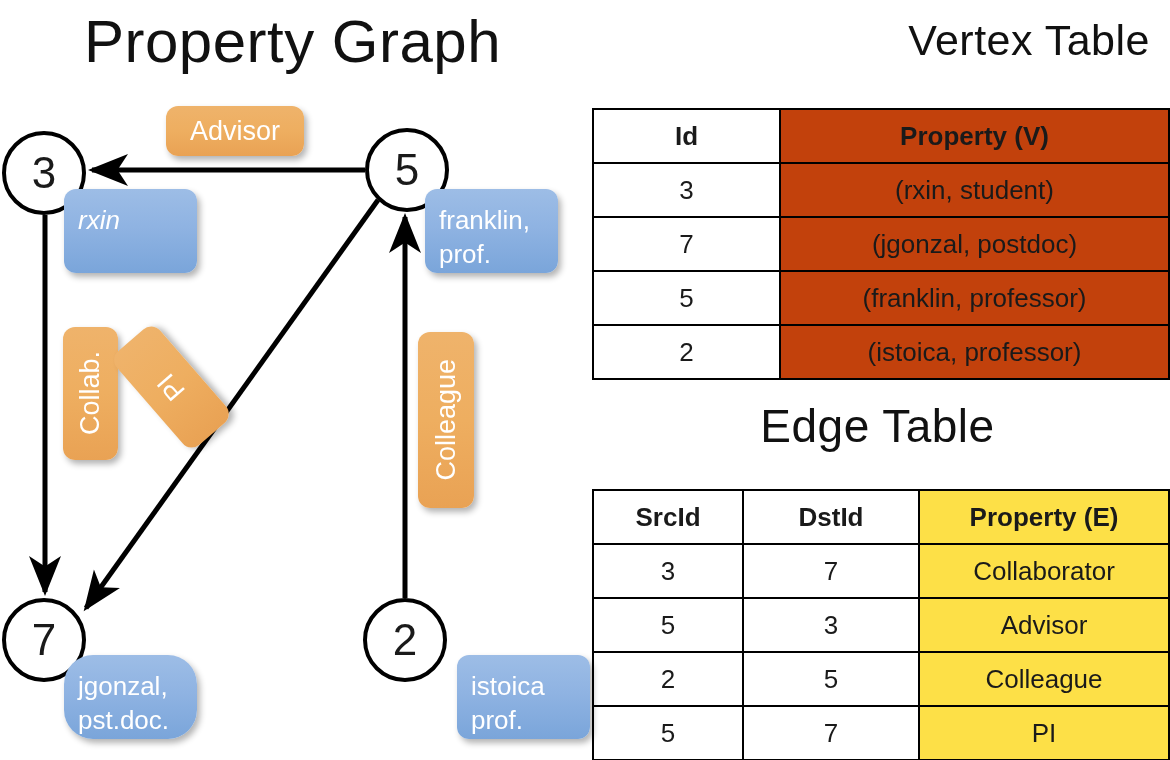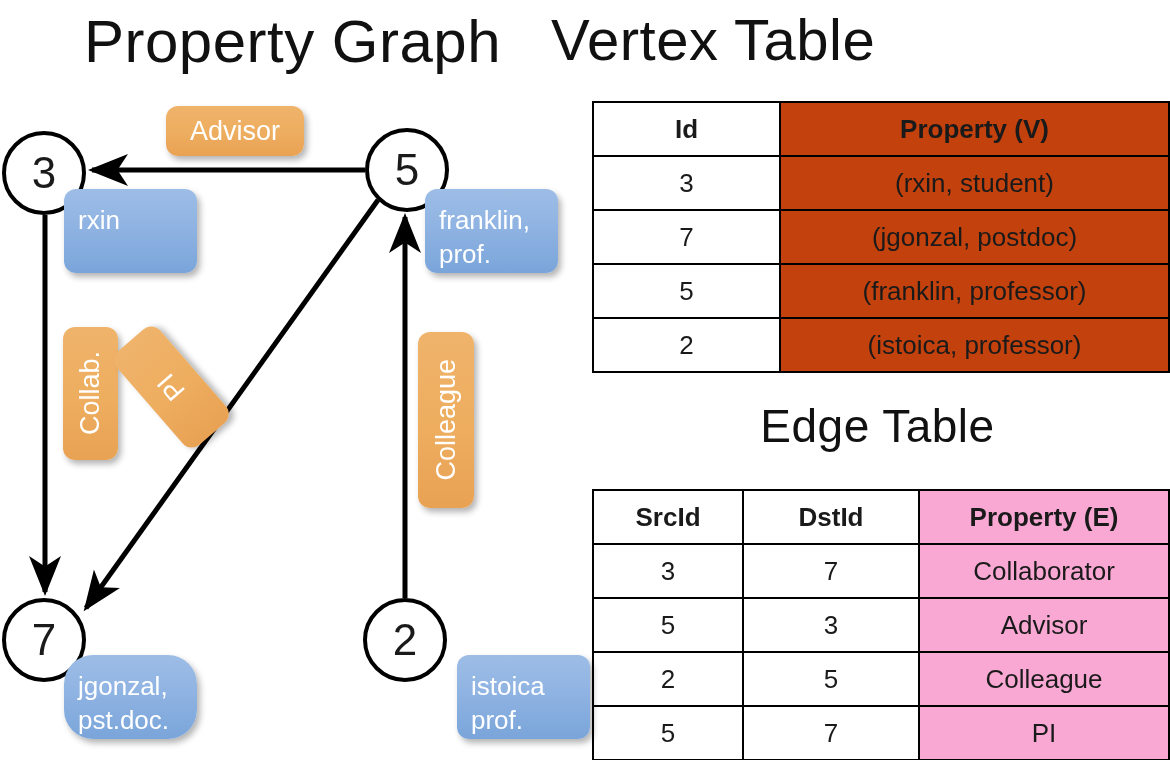--- a/index.html
+++ b/index.html
@@ -24,23 +24,23 @@
     white-space: nowrap;
     letter-spacing: 0.5px;
   }
   #title-property-graph {
     left: 0; top: 14px; width: 585px;
     text-align: center;
     font-size: 60px;
     line-height: 56px;
   }
   #title-vertex-table {
-    left: 551px; top: 14px; width: 585px;
-    text-align: left;
-    font-size: 58px;
+    left: 565px; top: 14px; width: 585px;
+    text-align: right;
+    font-size: 43px;
     line-height: 52px;
   }
   #title-edge-table {
     left: 585px; top: 400px; width: 585px;
     text-align: center;
     font-size: 46px;
     line-height: 52px;
   }
 
   
@@ -80,21 +80,21 @@
     border-radius: 12px;
     background: linear-gradient(to bottom, #9dbde6 0%, #8fb3e2 45%, #7aa5da 100%);
     box-shadow: 3px 4px 6px rgba(0,0,0,0.30);
     color: #ffffff;
     font-size: 26px;
     line-height: 34px;
     padding: 14px 0 0 14px;
     box-sizing: border-box;
     z-index: 7;
   }
-  #prop-rxin     { left: 64px;  top: 189px; width: 133px; height: 84px; }
+  #prop-rxin     { left: 64px;  top: 189px; width: 133px; height: 84px; font-style: italic; }
   #prop-franklin { left: 425px; top: 189px; width: 133px; height: 84px; }
   #prop-jgonzal  { left: 64px;  top: 655px; width: 133px; height: 84px; border-radius: 29px; }
   #prop-istoica  { left: 425px; top: 655px; width: 133px; height: 84px; margin-left: 32px; }
 
   
   .edge-label {
     position: absolute;
     border-radius: 12px;
     background: linear-gradient(to bottom, #efb36b 0%, #eeae60 50%, #e9a254 100%);
     box-shadow: 3px 4px 6px rgba(0,0,0,0.30);
@@ -144,30 +144,30 @@
     font-size: 26px;
     color: #1a1a1a;
     padding: 3px 4px;
     background: #ffffff;
   }
   table.data-table td.hdr {
     font-weight: bold;
   }
 
   #vertex-table {
-    left: 592px; top: 101px; width: 576px;
+    left: 592px; top: 108px; width: 576px;
   }
   #vertex-table td { height: 46px; }
   #vertex-table td.vprop { background: #c2410c; }
 
   #edge-table {
     left: 592px; top: 489px; width: 576px;
   }
   #edge-table td { height: 46px; }
-  #edge-table td.eprop { background: #f9a8d4; margin-left: 20px; }
+  #edge-table td.eprop { background: #fde047; margin-left: 20px; }
 </style>
 </head>
 <body>
 
 <div class="title" id="title-property-graph">Property Graph</div>
 
 <div class="title" id="title-vertex-table">Vertex Table</div>
 
 <div class="title" id="title-edge-table">Edge Table</div>
 

